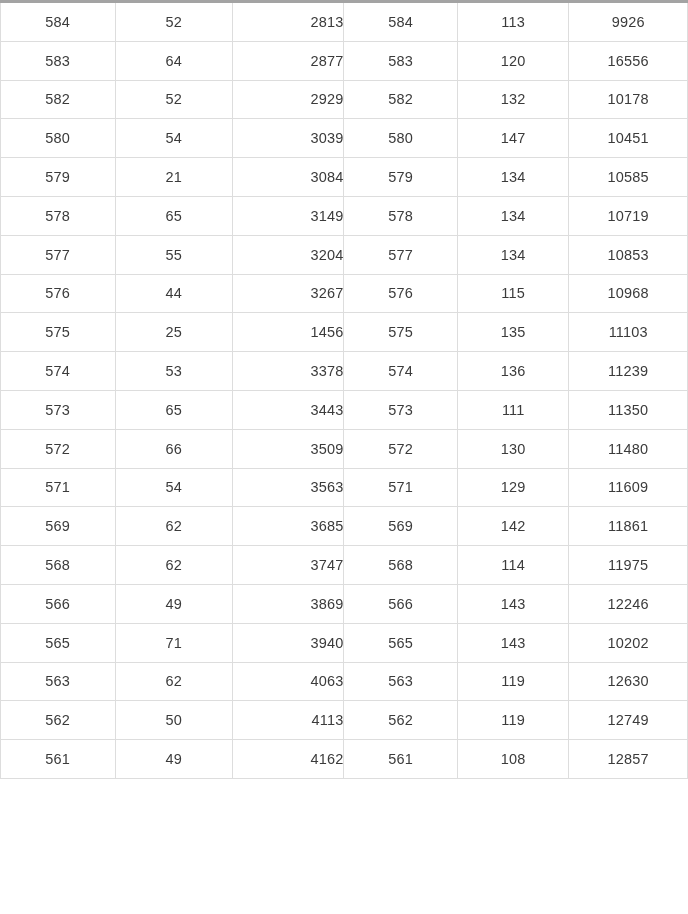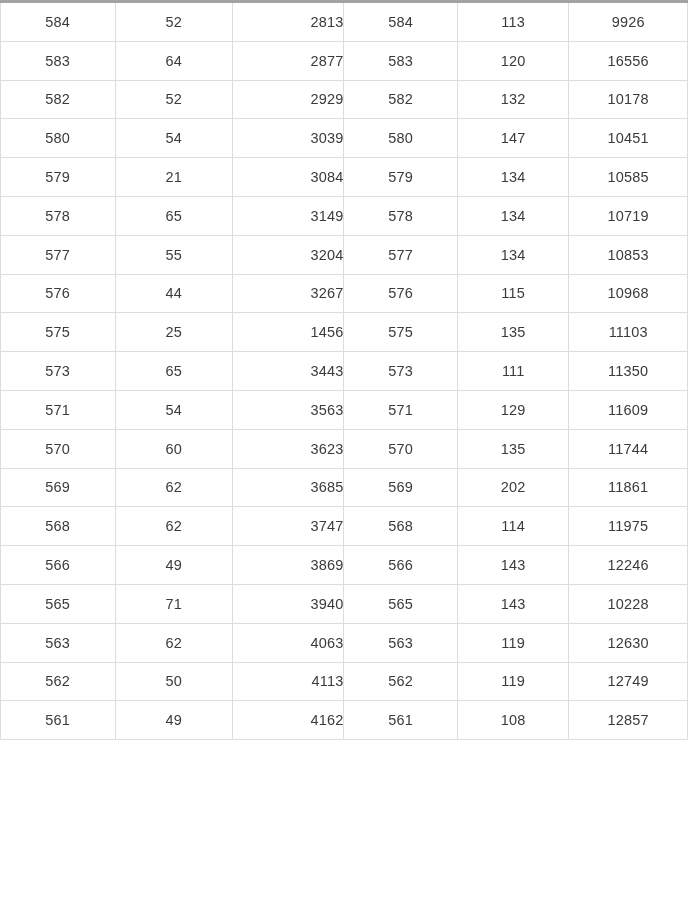--- a/index.html
+++ b/index.html
@@ -108,49 +108,57 @@
       </tr>
       <tr>
         <td>575</td>
         <td>25</td>
         <td>1456</td>
         <td>575</td>
         <td>135</td>
         <td>11103</td>
       </tr>
       <tr>
+        <td>574</td>
+        <td>53</td>
+        <td>3378</td>
+        <td>574</td>
+        <td>136</td>
+        <td>11239</td>
+      </tr>
+      <tr>
         <td>573</td>
         <td>65</td>
         <td>3443</td>
         <td>573</td>
         <td>111</td>
         <td>11350</td>
       </tr>
       <tr>
+        <td>572</td>
+        <td>66</td>
+        <td>3509</td>
+        <td>572</td>
+        <td>130</td>
+        <td>11480</td>
+      </tr>
+      <tr>
         <td>571</td>
         <td>54</td>
         <td>3563</td>
         <td>571</td>
         <td>129</td>
         <td>11609</td>
       </tr>
       <tr>
-        <td>570</td>
-        <td>60</td>
-        <td>3623</td>
-        <td>570</td>
-        <td>135</td>
-        <td>11744</td>
-      </tr>
-      <tr>
         <td>569</td>
         <td>62</td>
         <td>3685</td>
         <td>569</td>
-        <td>202</td>
+        <td>142</td>
         <td>11861</td>
       </tr>
       <tr>
         <td>568</td>
         <td>62</td>
         <td>3747</td>
         <td>568</td>
         <td>114</td>
         <td>11975</td>
       </tr>
@@ -161,21 +169,21 @@
         <td>566</td>
         <td>143</td>
         <td>12246</td>
       </tr>
       <tr>
         <td>565</td>
         <td>71</td>
         <td>3940</td>
         <td>565</td>
         <td>143</td>
-        <td>10228</td>
+        <td>10202</td>
       </tr>
       <tr>
         <td>563</td>
         <td>62</td>
         <td>4063</td>
         <td>563</td>
         <td>119</td>
         <td>12630</td>
       </tr>
       <tr>

